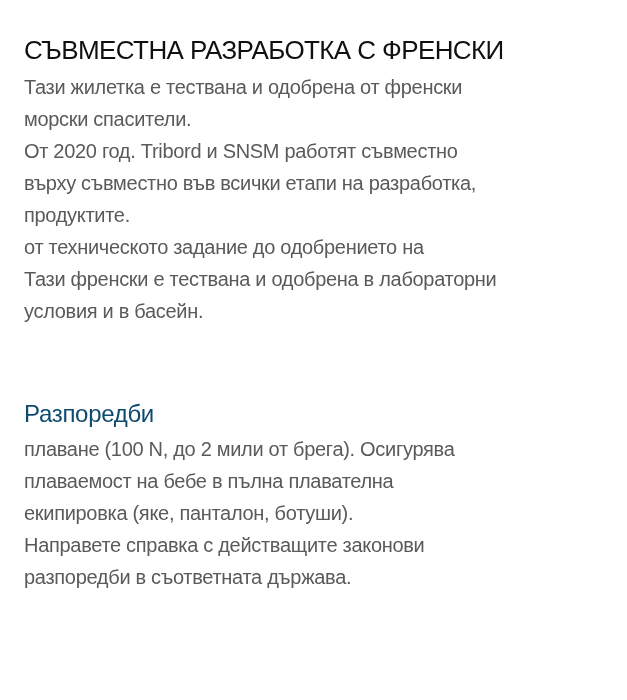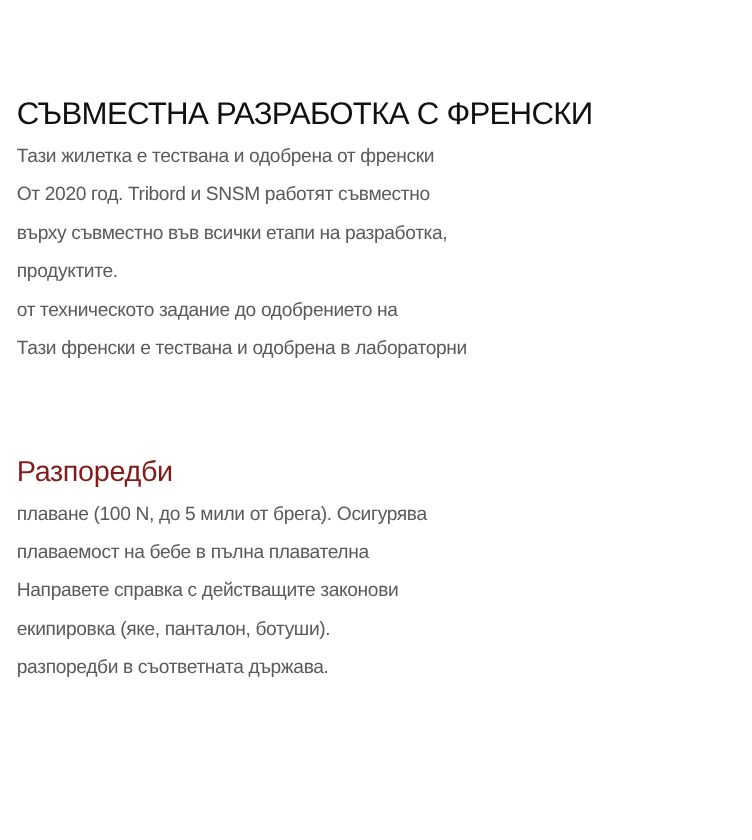--- a/index.html
+++ b/index.html
@@ -1,42 +1,44 @@
 <!DOCTYPE html>
 <html><head>
 <meta charset="utf-8">
 <style>
   html, body { margin:0; padding:0; background:#ffffff; }
   body { width:627px; height:700px; overflow:hidden; font-family:"Liberation Sans", sans-serif; }
-  .wrap { padding:32px 20px 0 14px;margin-top:44px; }
+  .wrap { padding:32px 20px 0 24px; }
   .h1 { font-size:26px; line-height:37px; color:#101010; font-weight:500; letter-spacing:-0.6px; margin:0; }
-  .p { font-size:16px; line-height:32px; color:#5a5a5a; margin:2px 0 0 0; letter-spacing:-0.3px; }
+  .p { font-size:20px; line-height:32px; color:#5a5a5a; margin:2px 0 0 0; letter-spacing:-0.3px; }
   .p span { display:block; }
-  .h2 { font-size:24px; line-height:34px; color:#7f1d1d; margin:70px 0 0 0; font-weight:500; letter-spacing:-0.3px; }
+  .h2 { font-size:24px; line-height:34px; color:#0c4a6e; margin:70px 0 0 0; font-weight:500; letter-spacing:-0.3px; }
 </style>
 </head>
 <body>
 
 <div class="wrap">
   <div>
     <h1 class="h1">
       <span style="display:block">СЪВМЕСТНА РАЗРАБОТКА С ФРЕНСКИ</span>
     </h1>
     <p class="p">
       <span>Тази жилетка е тествана и одобрена от френски</span>
+      <span>морски спасители.</span>
       <span>От 2020 год. Tribord и SNSM работят съвместно</span>
       <span>върху съвместно във всички етапи на разработка,</span>
       <span>продуктите.</span>
       <span>от техническото задание до одобрението на</span>
       <span>Тази френски е тествана и одобрена в лабораторни</span>
+      <span>условия и в басейн.</span>
     </p>
   </div>
   <div>
     <h2 class="h2">Разпоредби</h2>
     <p class="p">
-      <span>плаване (100 N, до 5 мили от брега). Осигурява</span>
+      <span>плаване (100 N, до 2 мили от брега). Осигурява</span>
       <span>плаваемост на бебе в пълна плавателна</span>
+      <span>екипировка (яке, панталон, ботуши).</span>
       <span>Направете справка с действащите законови</span>
-      <span>екипировка (яке, панталон, ботуши).</span>
       <span>разпоредби в съответната държава.</span>
     </p>
   </div>
 </div>
 
 </body></html>

